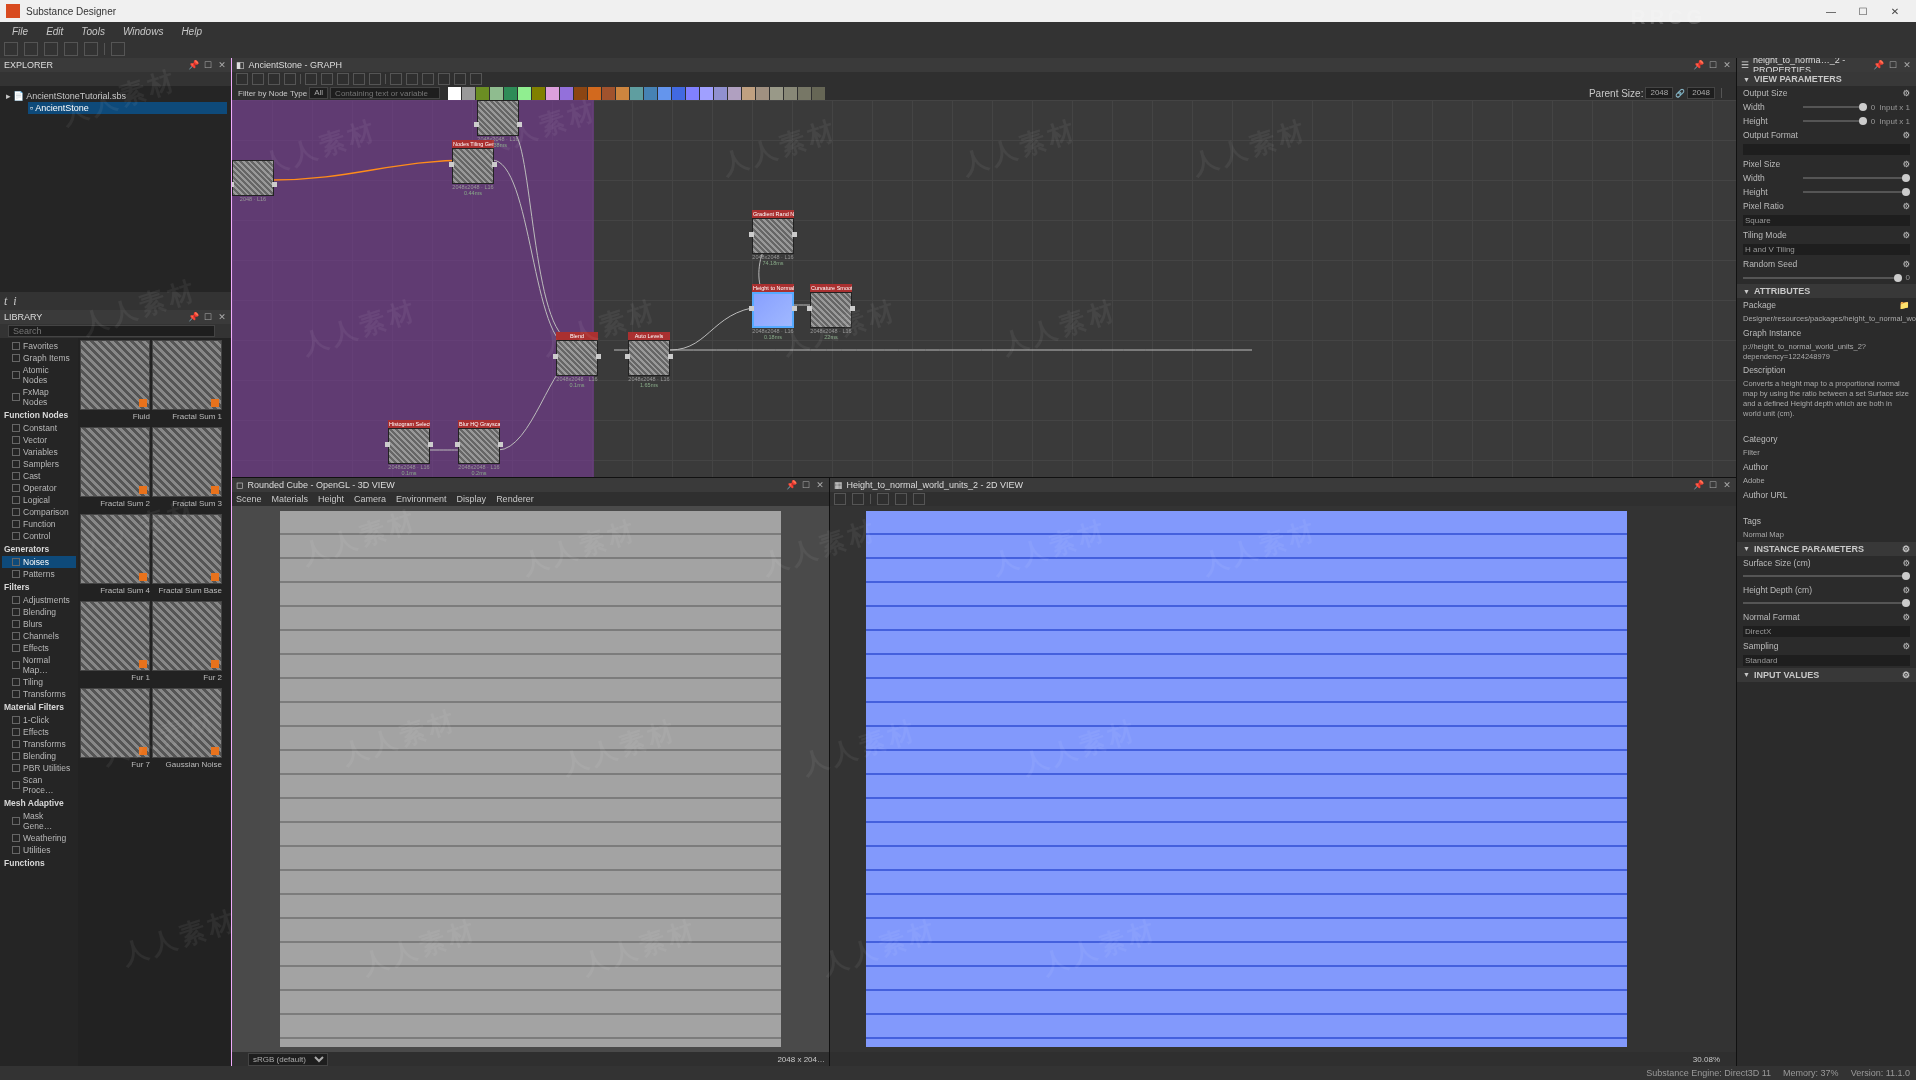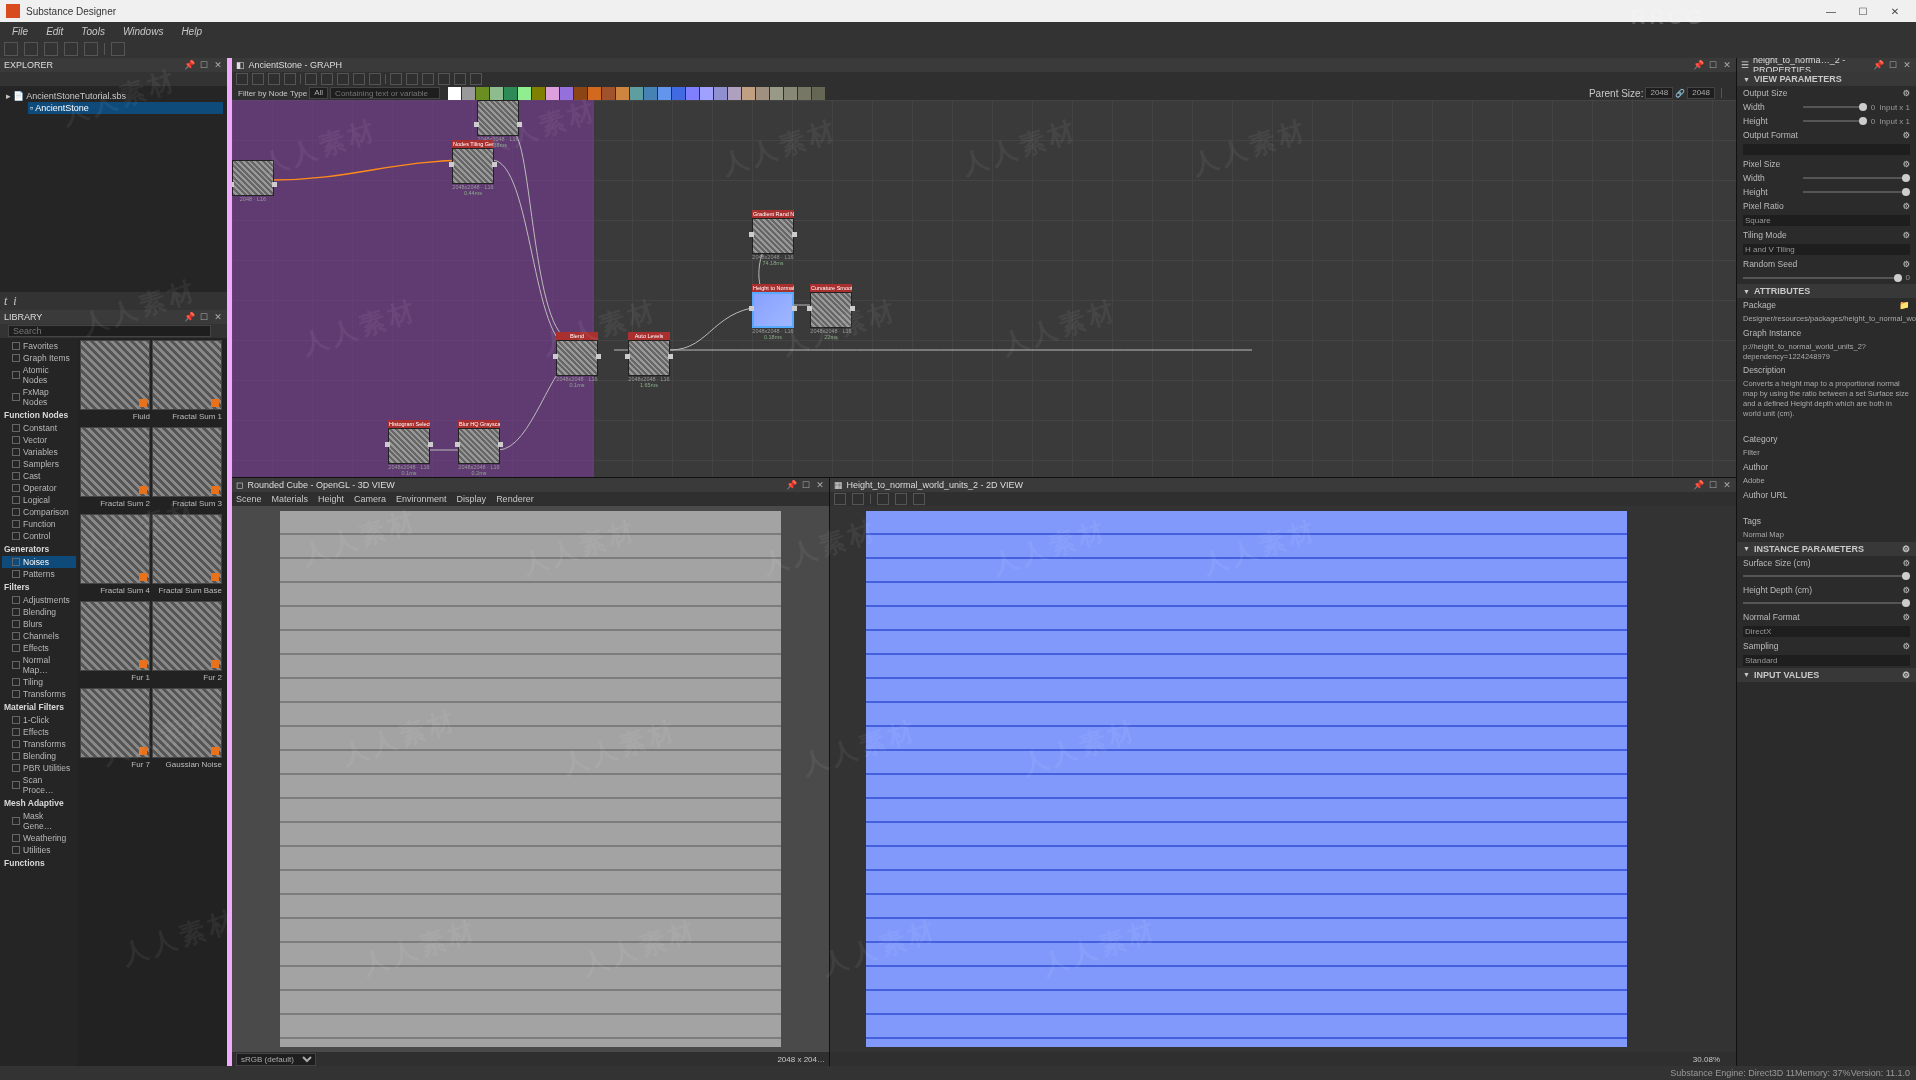--- a/index.html
+++ b/index.html
@@ -6,21 +6,21 @@
 body { background: #2a2a2a; color: #c8c8c8; font-size: 10px; width: 1916px; height: 1080px; overflow: hidden; }
 .titlebar { height: 22px; background: #f0f0f0; color: #333; display: flex; align-items: center; padding: 0 6px; }
 .titlebar .icon { width: 14px; height: 14px; background: #d84a1f; margin-right: 6px; }
 .win-controls { margin-left: auto; display: flex; gap: 2px; }
 .win-btn { width: 30px; height: 18px; display: flex; align-items: center; justify-content: center; font-size: 10px; color: #444; }
 .menubar { height: 18px; background: #333; display: flex; align-items: center; padding: 0 4px; gap: 2px; font-size: 10px; }
 .menubar .item { padding: 2px 8px; color: #c8c8c8; font-style: italic; }
 .toolbar { height: 18px; background: #333; display: flex; align-items: center; padding: 0 4px; gap: 6px; }
 .toolbar .tb { width: 14px; height: 14px; border: 1px solid #555; display: inline-block; }
 .app-body { display: flex; height: calc(100% - 72px); }
-.left-col { width: 232px; display: flex; flex-direction: column; background: #2b2b2b; border-right: 5px solid #f0abfc; }
+.left-col { width: 232px; display: flex; flex-direction: column; background: #2b2b2b; border-right: 1px solid #f0abfc; }
 .panel-header { height: 14px; background: #3a3a3a; display: flex; align-items: center; padding: 0 4px; font-size: 9px; color: #ddd; }
 .panel-header .sp { margin-left: auto; display: flex; gap: 4px; }
 .panel-header .hb { width: 10px; height: 10px; display: inline-flex; align-items: center; justify-content: center; font-size: 9px; color: #aaa; }
 .explorer { flex: 0 0 220px; display: flex; flex-direction: column; }
 .explorer-tb { height: 14px; background: #333; display: flex; align-items: center; padding: 0 4px; gap: 6px; }
 .explorer-tree { flex: 1; padding: 4px; font-size: 9px; background: #252525; }
 .tree-item { padding: 1px 2px; }
 .tree-item.sel { background: #0e4a7a; color: #fff; }
 .tree-indent { margin-left: 24px; }
 .sm-panel { height: 18px; background: #333; display: flex; align-items: center; gap: 6px; padding: 0 4px; }
@@ -57,41 +57,41 @@
 .port-l, .port-r { position: absolute; width: 5px; height: 5px; background: #ccc; top: 22px; }
 .port-l { left: -3px; } .port-r { right: -3px; }
 svg.wires { position: absolute; inset: 0; width: 100%; height: 100%; pointer-events: none; }
 .viewers-row { flex: 1; display: flex; }
 .view3d { flex: 0 0 598px; display: flex; flex-direction: column; border-right: 1px solid #111; }
 .view2d { flex: 1; display: flex; flex-direction: column; }
 .view-tb { height: 14px; background: #2f2f2f; display: flex; align-items: center; padding: 0 4px; gap: 10px; font-size: 9px; }
 .view-icon-tb { height: 14px; background: #2f2f2f; display: flex; align-items: center; padding: 0 4px; gap: 6px; }
 .view-icon-tb .ib { width: 12px; height: 12px; border: 1px solid #555; }
 .view-canvas { flex: 1; position: relative; background: #4a4a4a; overflow: hidden; }
-.view-status { height: 14px; background: #2f2f2f; display: flex; align-items: center; padding: 0 4px; font-size: 8px; gap: 0; }
+.view-status { height: 14px; background: #2f2f2f; display: flex; align-items: center; padding: 0 4px; font-size: 8px; gap: 12px; }
 .stone-img { position: absolute; left: 8%; top: 1%; width: 84%; height: 98%; background:
   repeating-linear-gradient(#999 0 22px, #777 22px 24px),
   repeating-linear-gradient(90deg, #999 0 50px, #777 50px 52px);
   filter: contrast(1.1) brightness(1.05) grayscale(1); }
 .normal-img { position: absolute; left: 4%; top: 1%; width: 84%; height: 98%; background:
   repeating-linear-gradient(#9090ff 0 22px, #6060d0 22px 24px),
   repeating-linear-gradient(90deg, #a0a0ff 0 50px, #7070e0 50px 52px);
   filter: contrast(1.2) hue-rotate(-10deg); mix-blend-mode: normal; }
 .right-col { width: 180px; background: #2b2b2b; border-left: 1px solid #111; display: flex; flex-direction: column; font-size: 8.5px; overflow-y: auto; }
 .prop-section { background: #383838; padding: 2px 6px; font-weight: bold; font-size: 9px; display: flex; align-items: center; position: relative; }
 .prop-section::before { content: "▼"; font-size: 7px; margin-right: 4px; }
 .prop-row { display: flex; align-items: center; padding: 2px 6px; min-height: 13px; gap: 4px; }
 .prop-row .lbl { width: 56px; color: #bbb; }
 .prop-row .val { color: #999; font-size: 8px; }
 .prop-row .slider { flex: 1; height: 2px; background: #555; position: relative; }
 .prop-row .slider::after { content: ""; position: absolute; right: 0; top: -3px; width: 8px; height: 8px; background: #ccc; border-radius: 50%; }
 .prop-row .field { flex: 1; background: #1e1e1e; border: none; color: #999; padding: 1px 2px; font-size: 8px; }
 .prop-text { padding: 2px 6px; color: #aaa; font-size: 7.5px; line-height: 1.3; }
 .statusbar { height: 14px; background: #333; display: flex; align-items: center; padding: 0 6px; font-size: 9px; color: #999; }
-.statusbar .rt { margin-left: auto; display: flex; gap: 0; }
+.statusbar .rt { margin-left: auto; display: flex; gap: 12px; }
 .watermark { position: absolute; color: rgba(255,255,255,0.06); font-size: 26px; pointer-events: none; transform: rotate(-18deg); font-weight: bold; letter-spacing: 4px; }
 .brand { position: absolute; top: 6px; right: 210px; color: rgba(255,255,255,0.18); font-size: 20px; font-weight: bold; letter-spacing: 4px; }
 </style>
 </head>
 <body>
 
 <div class="titlebar">
   <span class="icon"></span>
   <span>Substance Designer</span>
   <div class="win-controls">

